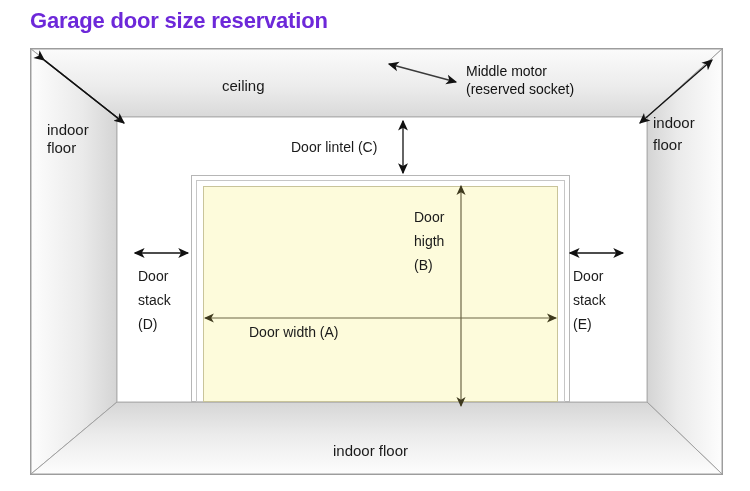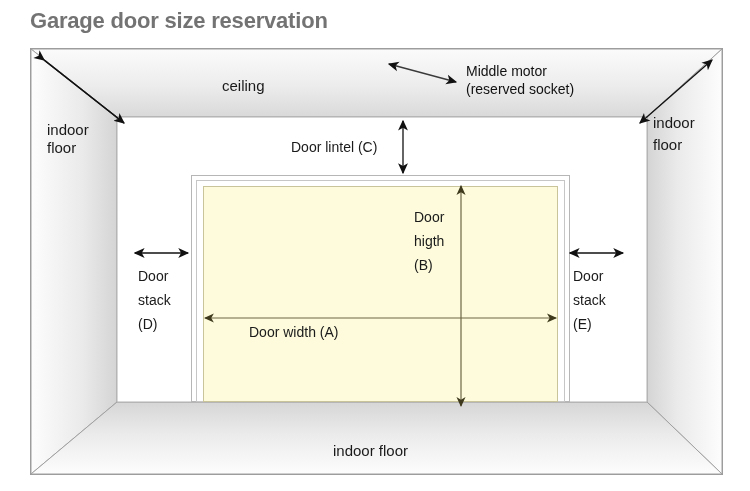--- a/index.html
+++ b/index.html
@@ -13,21 +13,21 @@
     font-family: "Liberation Sans", sans-serif;
     overflow: hidden;
     position: relative;
   }
   #page-title {
     position: absolute;
     left: 30px;
     top: 8px;
     font-size: 22px;
     font-weight: bold;
-    color: #737373;
+    color: #6d28d9;
     letter-spacing: -0.2px;
     white-space: nowrap;
   }
   #diagram-wrap {
     position: absolute;
     left: 0;
     top: 4px;
     width: 650px;
     height: 491px;
   }

